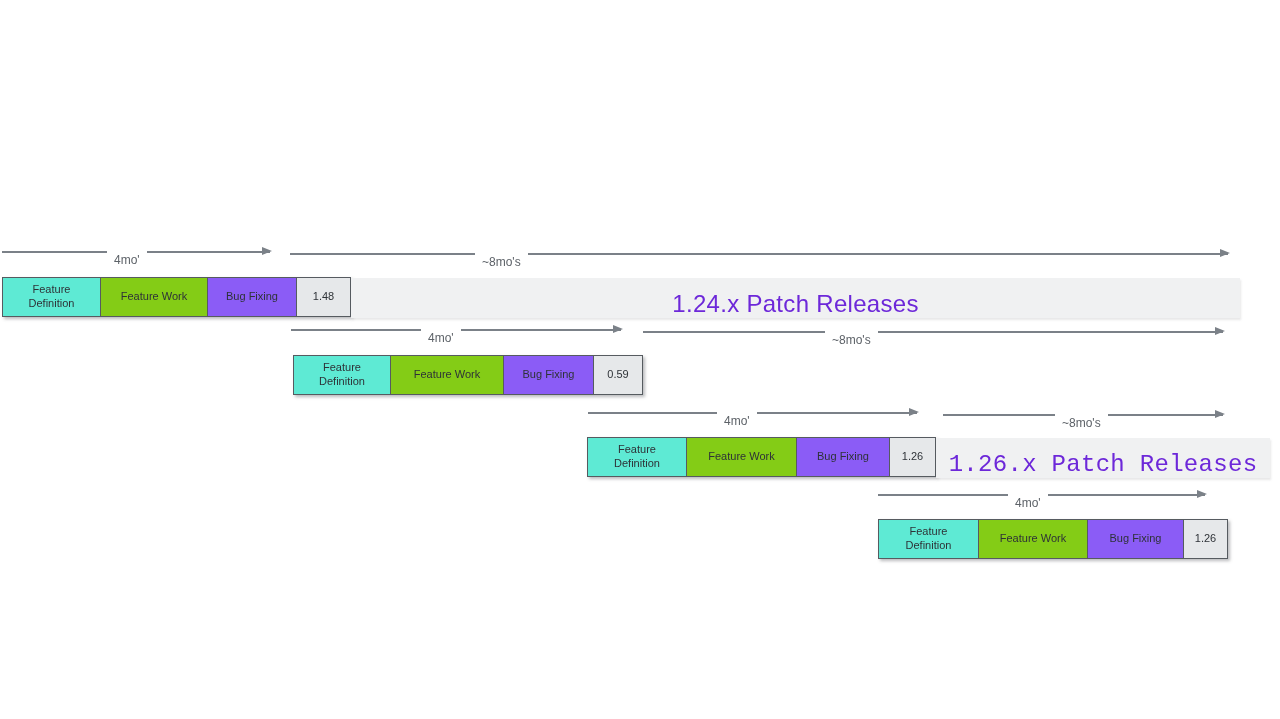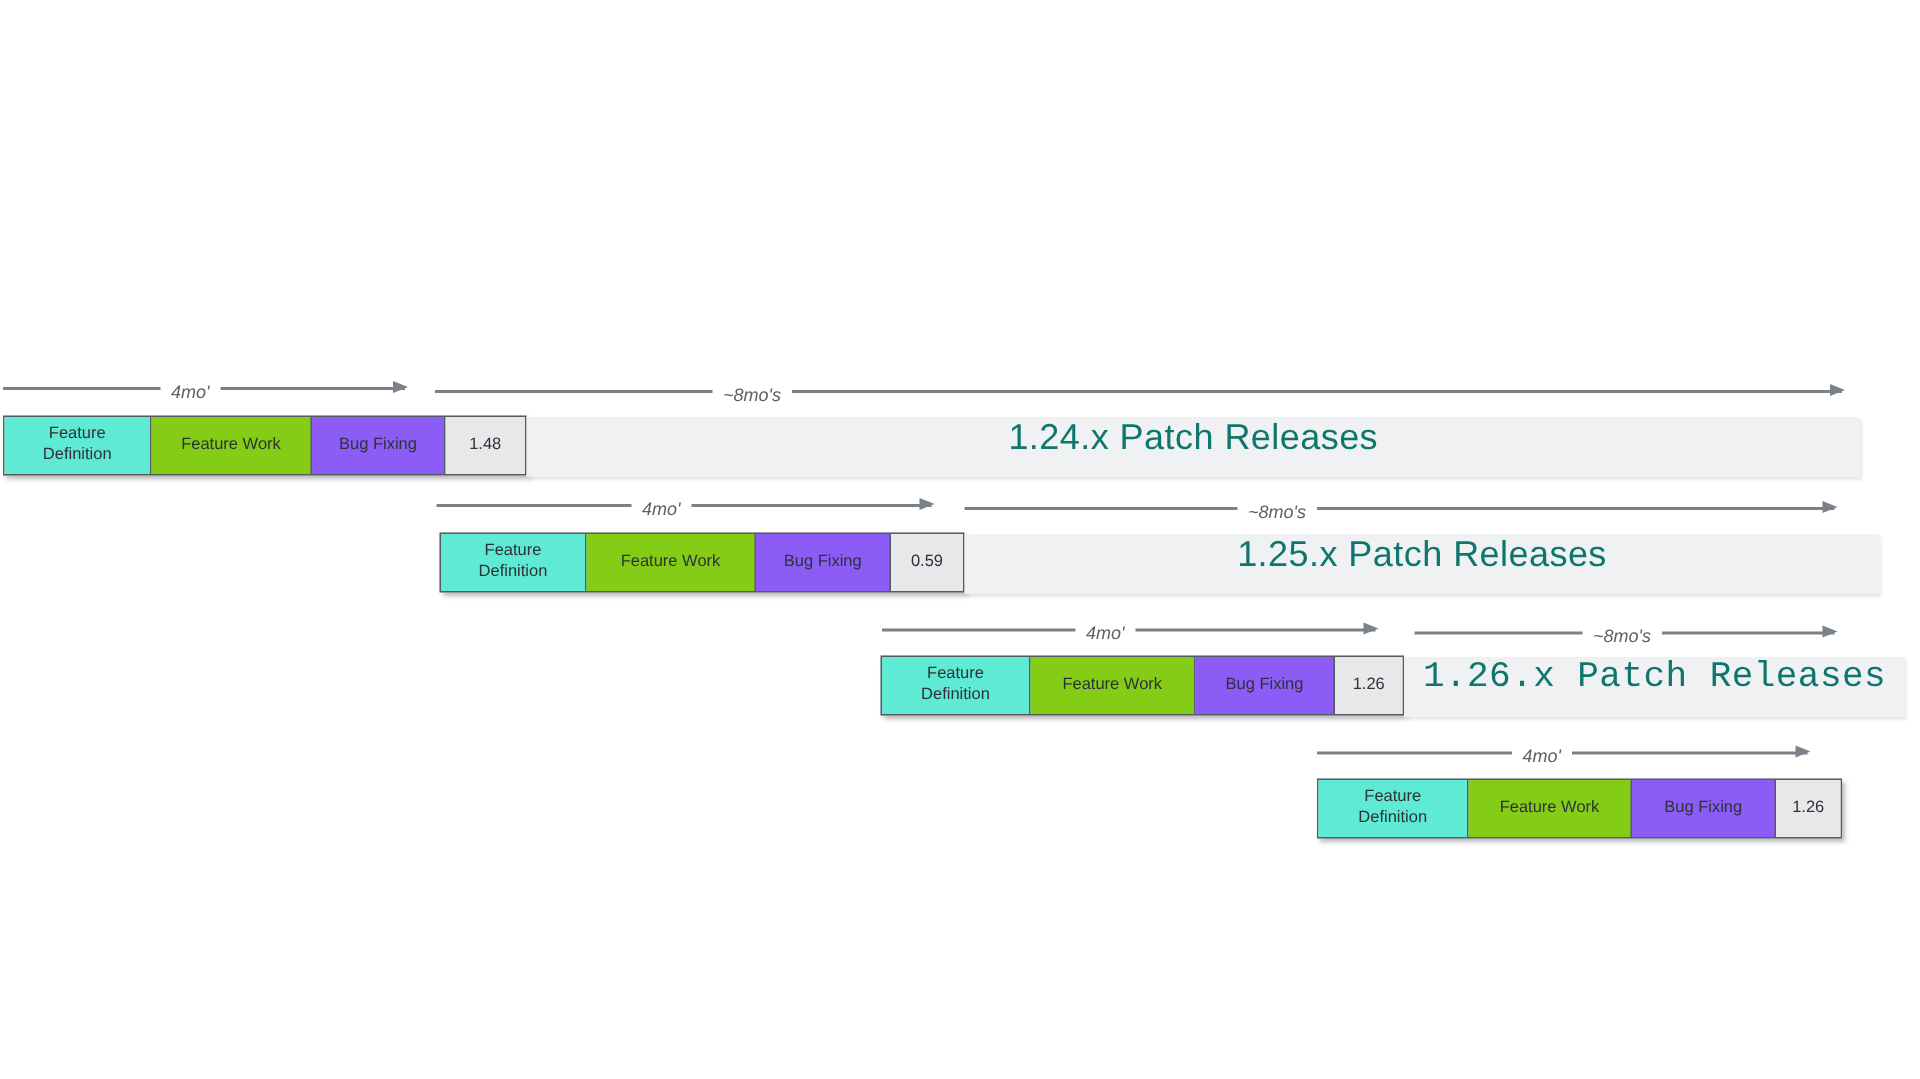--- a/index.html
+++ b/index.html
@@ -39,35 +39,34 @@
   .phase.work { background: #84cc16; }
   .phase.bug  { background: #8b5cf6; }
   .phase.ver  { background: #e6e8ea; border-right: none; }
 
   
   .patch-bar {
     position: absolute;
     height: 40px;
     background: #f0f1f2;
     display: flex;
-    align-items: flex-start;
+    align-items: flex-end;
     justify-content: center;
     font-size: 24px;
-    color: #0f766e;
+    color: #6d28d9;
     letter-spacing: 0.3px;
     box-shadow: 1px 2px 2px rgba(120,124,130,0.18);
   }
 
   
   .arrow {
     position: absolute;
     display: flex;
-    align-items: center;
+    align-items: flex-start;
     height: 16px;
-    font-style: italic;
   }
   .arrow .seg {
     height: 0;
     border-top: 2px solid #7b8188;
   }
   .arrow .seg.tail { flex: 1; position: relative; }
   .arrow .seg.tail::after {
     content: '';
     position: absolute;
     right: -2px;
@@ -135,23 +134,20 @@
     <div class="phase work" style="width:113px">
         <span class="wrap">Feature Work</span>
       </div>
     <div class="phase bug" style="width:90px">
         <span class="wrap">Bug Fixing</span>
       </div>
     <div class="phase ver" style="width:48px">
         <span>0.59</span>
       </div>
   </div>
-  <div class="patch-bar" style="left:643px; top:356px; width:610px;">
-    <span>1.25.x Patch Releases</span>
-  </div>
 
   <div class="arrow" style="left:588px; top:412px; width:329px;">
     <div class="seg" style="width:129px"></div>
     <span class="lbl">4mo'</span>
     <div class="seg tail"></div>
   </div>
   <div class="arrow" style="left:943px; top:414px; width:280px;">
     <div class="seg" style="width:112px"></div>
     <span class="lbl">~8mo's</span>
     <div class="seg tail"></div>

